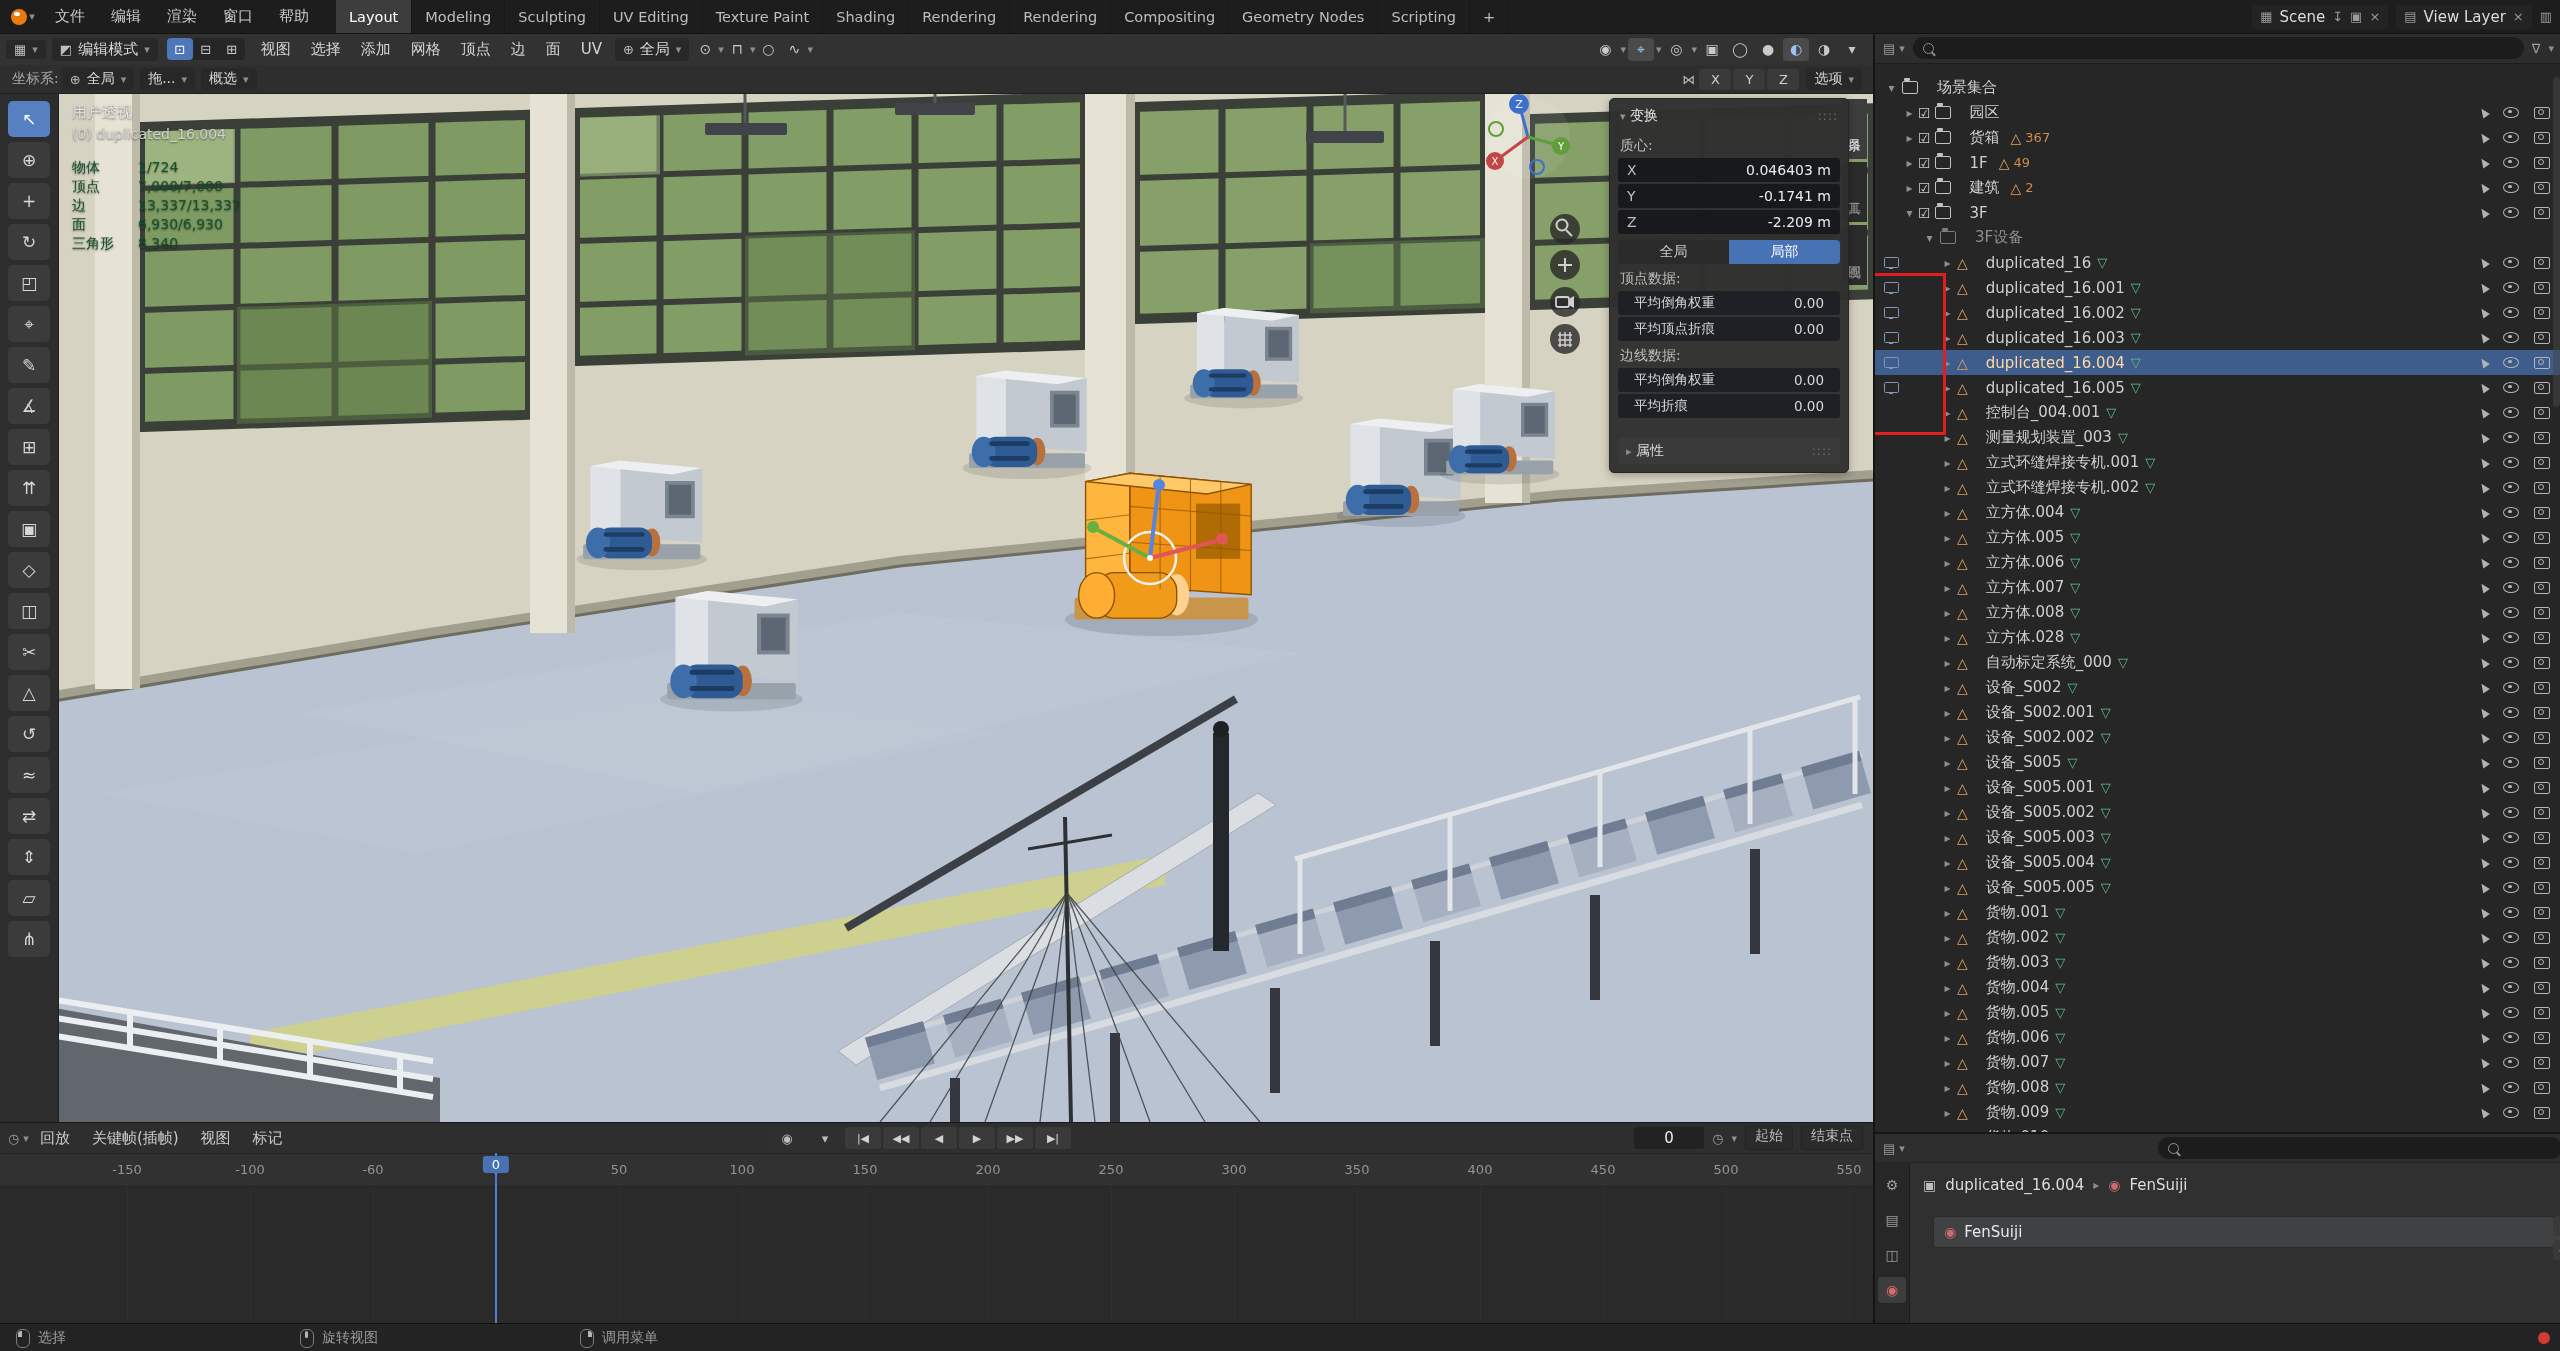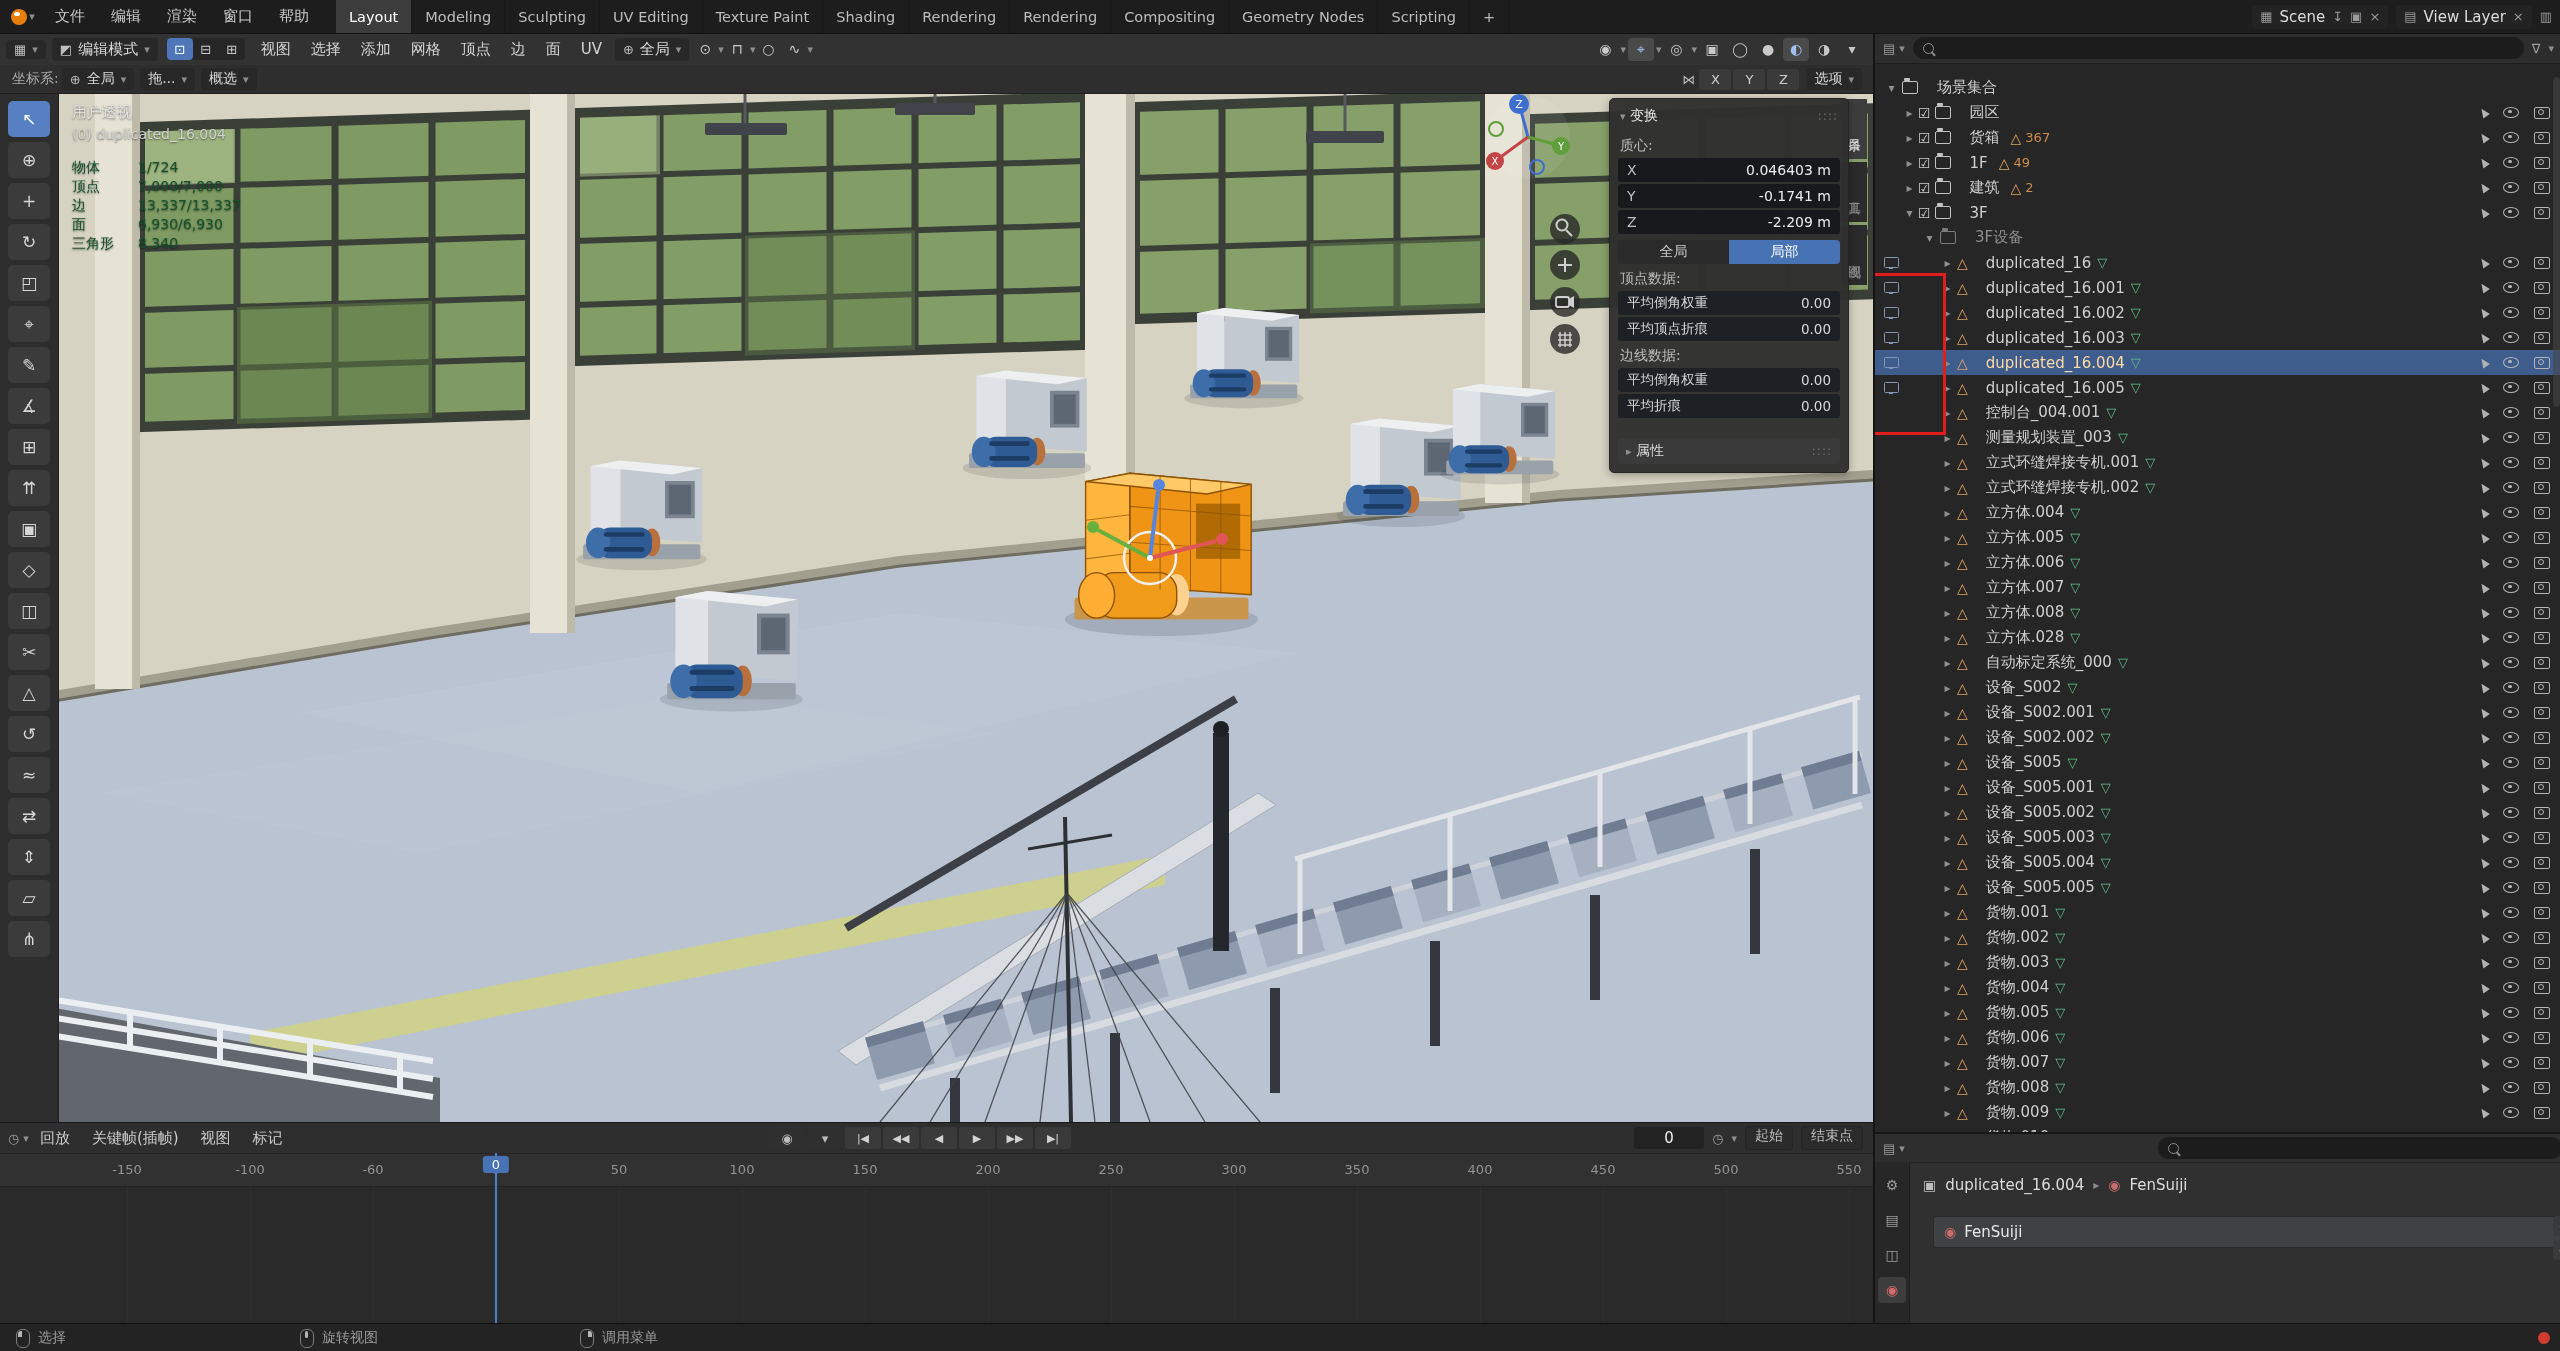--- a/index.html
+++ b/index.html
@@ -65,21 +65,21 @@
   .np-head{display:flex;align-items:center;justify-content:space-between;color:#e6e6e6;padding:2px 2px 6px 2px;}
   .np-dots{color:#6f6f6f;letter-spacing:1px;font-size:12px;}
   .np-label{color:#bdbdbd;margin:6px 2px 3px 2px;}
   .np-num{height:24px;background:#17191c;border-radius:3px;margin-bottom:2px;display:flex;align-items:center;
     justify-content:space-between;padding:0 9px;color:#ececec;}
   .np-num .ax{color:#bfbfbf;}
   .np-seg{display:flex;height:24px;border-radius:4px;overflow:hidden;margin:6px 0 2px 0;}
   .np-seg div{flex:1;display:flex;align-items:center;justify-content:center;background:#2a2a2a;color:#c9c9c9;}
   .np-seg div.active{background:#4772b3;color:#fff;}
   .np-slider{height:24px;background:#1d2024;border-radius:3px;margin-bottom:2px;display:flex;align-items:center;
-    justify-content:space-between;padding:0 9px;color:#d8d8d8;font-size:13.5px;}
+    justify-content:space-between;padding:0 16px;color:#d8d8d8;font-size:13.5px;}
   .np-collapsed{height:26px;background:#3a3a3a;border-radius:4px;margin-top:20px;display:flex;align-items:center;
     justify-content:space-between;padding:0 8px;color:#d9d9d9;}
 
   
   .side-tabs{position:absolute;right:6px;top:6px;width:26px;display:flex;flex-direction:column;gap:3px;z-index:17;}
   .side-tab{writing-mode:vertical-rl;height:60px;display:flex;align-items:center;justify-content:center;
     background:#2b2b2b;color:#8f8f8f;font-size:13px;border-radius:4px 0 0 4px;}
   .side-tab.active{background:#3d3d3d;color:#e0e0e0;}
 
   

